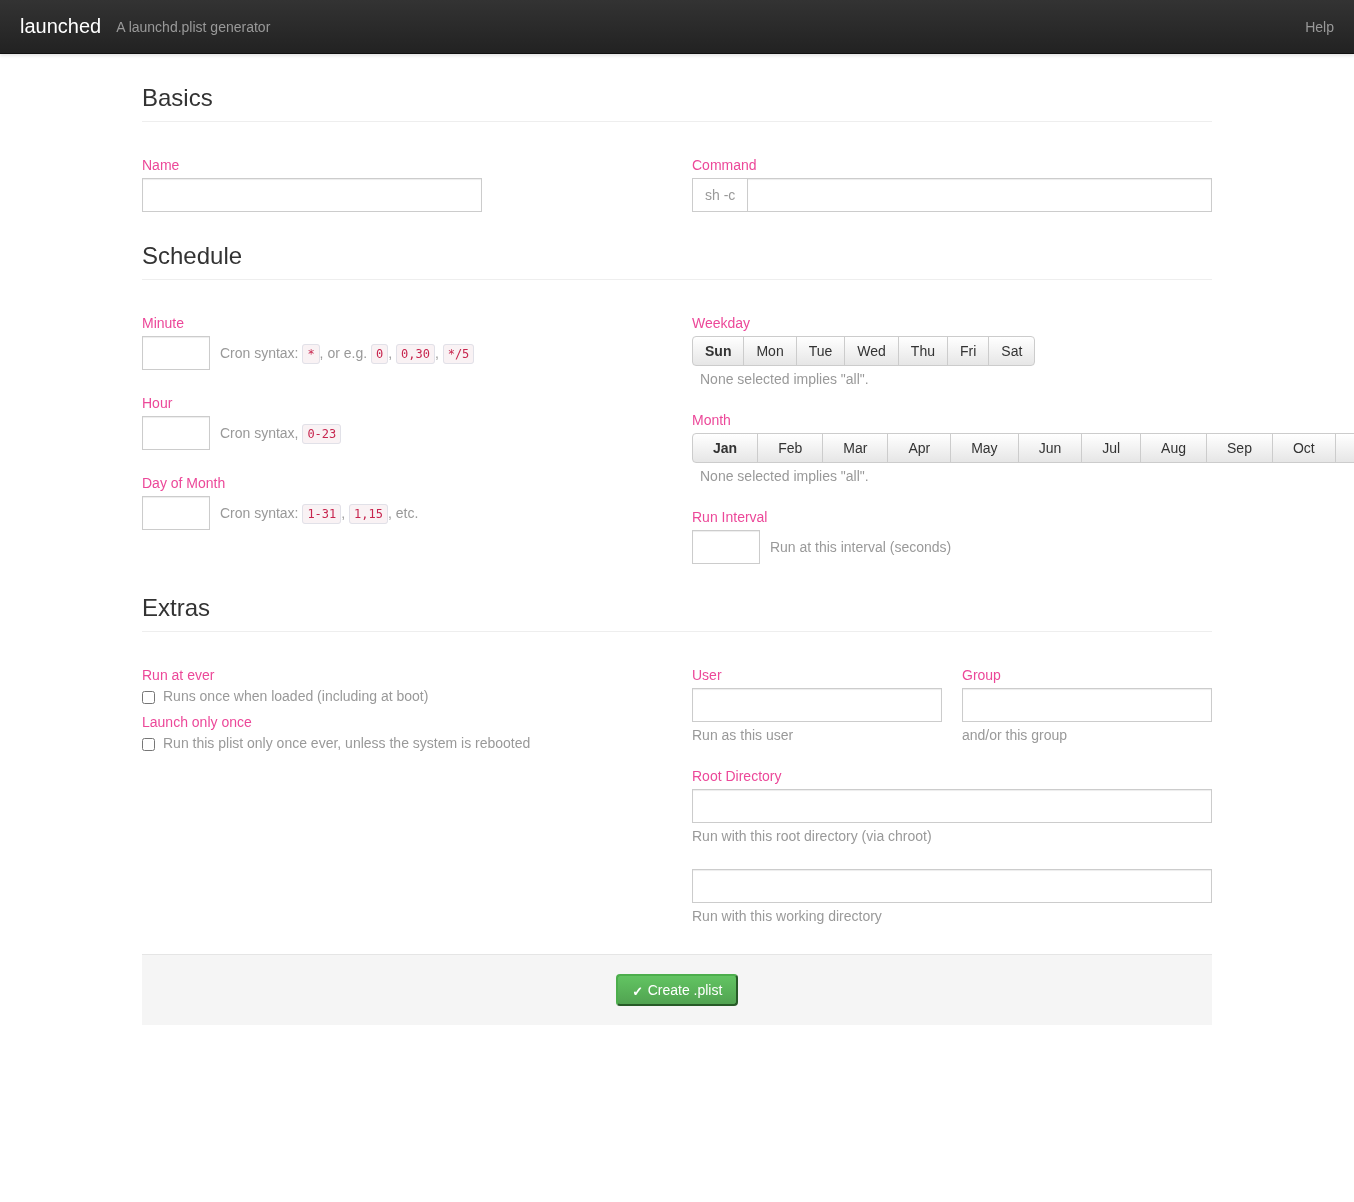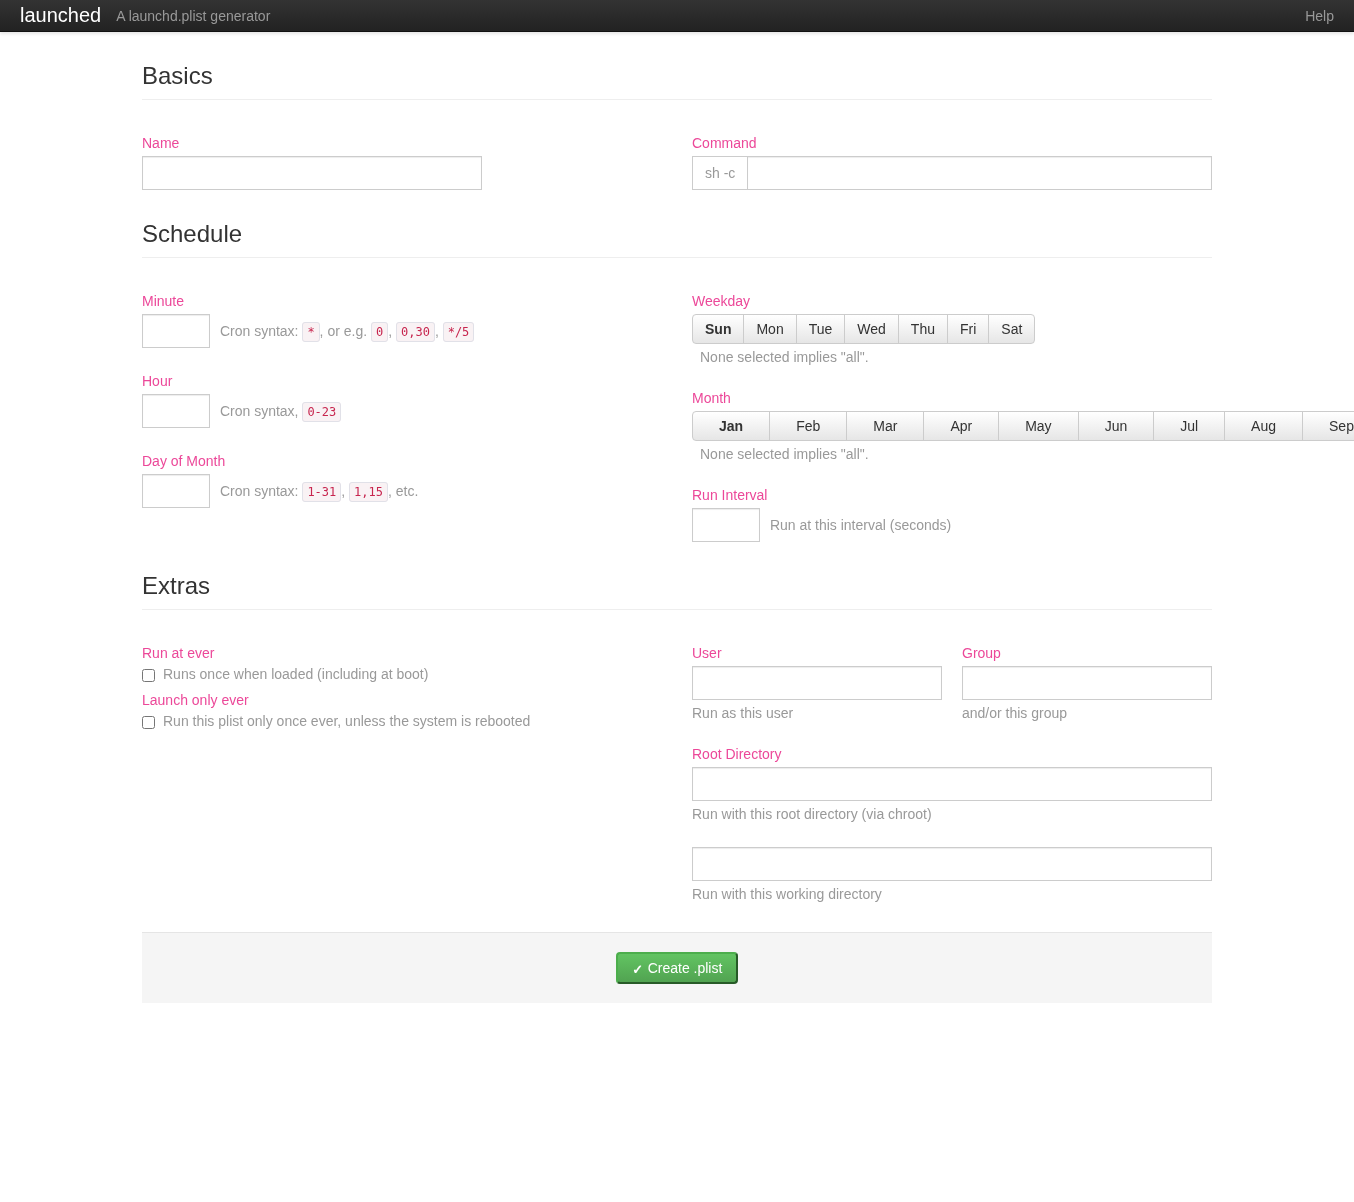--- a/index.html
+++ b/index.html
@@ -3,21 +3,21 @@
 <meta charset="utf-8">
 <style>
 * { box-sizing: border-box; margin: 0; padding: 0; }
 body { font-family: "Helvetica Neue", Helvetica, Arial, sans-serif; font-size: 14px; color: #333; background: #fff; }
 
 .navbar {
   background: linear-gradient(to bottom, #333, #222);
   border-bottom: 1px solid #111;
   box-shadow: 0 2px 3px rgba(0,0,0,0.1);
   padding: 12px 20px;
-  height: 32px;
+  height: 54px;
   display: flex;
   align-items: center;
 }
 .navbar-brand { color: #fff; font-size: 20px; font-weight: 300; text-decoration: none; margin-right: 15px; }
 .navbar-text { color: #999; font-size: 14px; }
 .navbar-right { margin-left: auto; }
 .navbar-right a { color: #999; text-decoration: none; font-size: 14px; }
 
 .container { max-width: 1100px; margin: 0 auto; padding: 0 15px; }
 
@@ -85,21 +85,21 @@
   display: inline-block;
   padding: 6px 12px;
   font-size: 14px;
   text-align: center;
   cursor: pointer;
   border: 1px solid #ccc;
   background: linear-gradient(to bottom, #fff, #e6e6e6);
   color: #333;
   text-decoration: none;
 }
-.btn-month { padding: 6px 26px; }
+.btn-month { padding: 6px 20px; }
 
 .btn-success {
   background: linear-gradient(to bottom, #62c462, #51a351);
   border-color: #4cae4c;
   color: #fff;
   border-radius: 4px;
   padding: 6px 14px;
   font-size: 14px;
 }
 
@@ -242,21 +242,21 @@
   <div class="row">
     <div class="col-half">
       <div class="form-group">
         <label class="form-label">Run at ever</label>
         <div class="checkbox-line">
           <input type="checkbox" style="">
           <label>Runs once when loaded (including at boot)</label>
         </div>
       </div>
       <div class="form-group" style="margin-top:10px">
-        <label class="form-label">Launch only ever</label>
+        <label class="form-label">Launch only once</label>
         <div class="checkbox-line">
           <input type="checkbox" style="">
           <label>Run this plist only once ever, unless the system is rebooted</label>
         </div>
       </div>
     </div>
 
     <div class="col-half">
       <div class="form-group">
         <div class="user-group-row">

